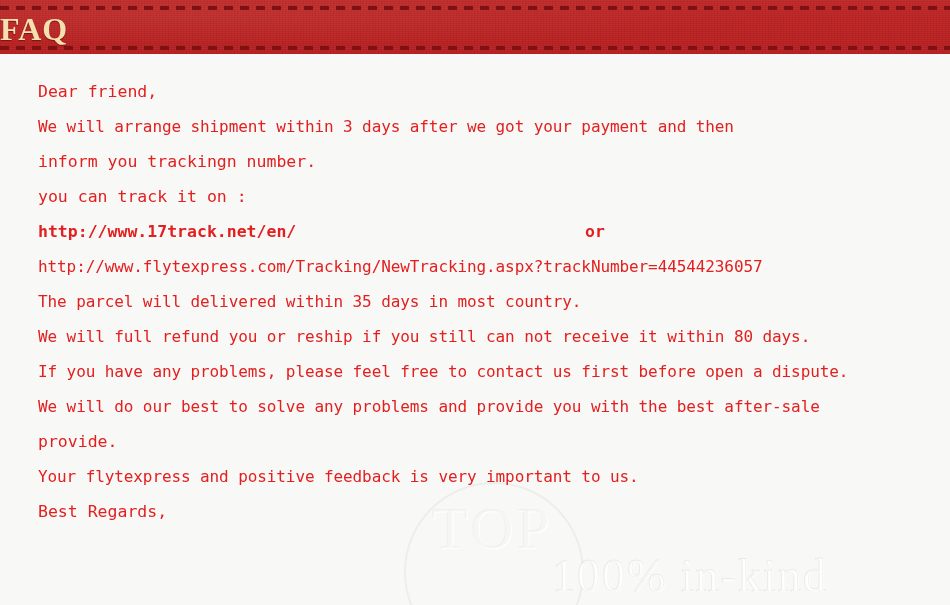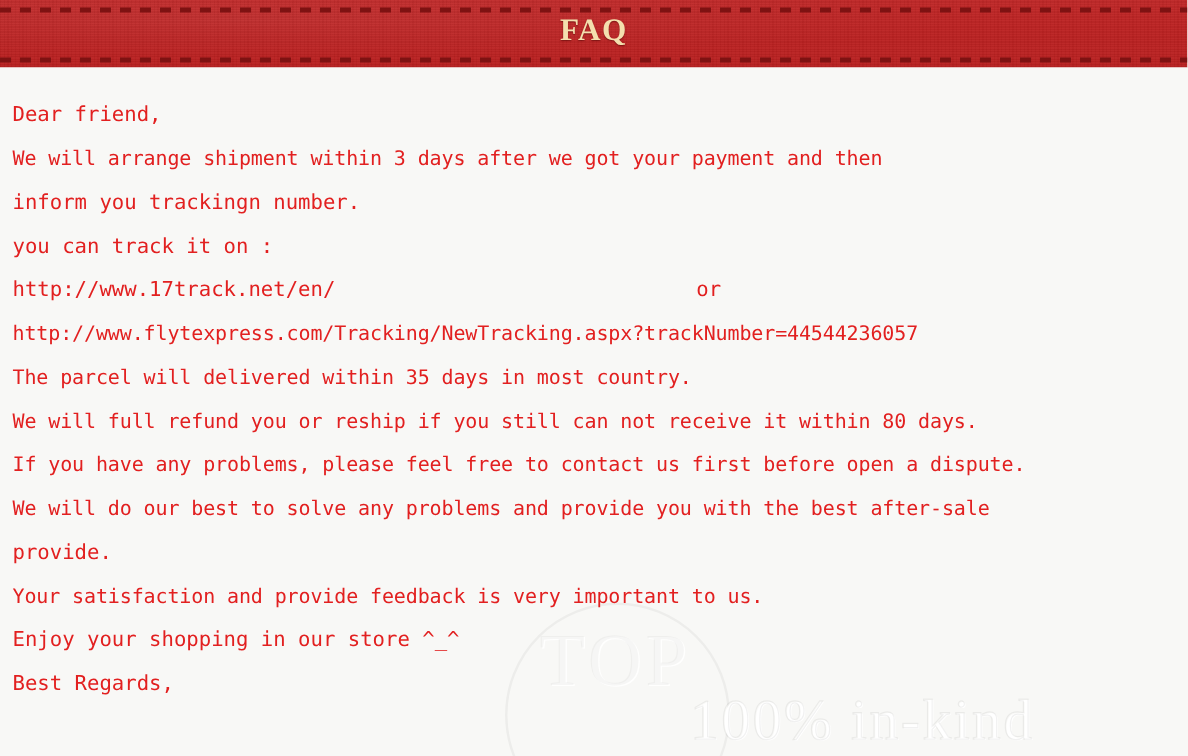--- a/index.html
+++ b/index.html
@@ -55,23 +55,22 @@
         rgba(0,0,0,0) 16px);
   }
   #header .stitch.top    { top: 6px; }
   #header .stitch.bottom { top: 46px; }
 
   #header-title {
     position: absolute;
     left: 0;
     top: 11px;
     width: 950px;
-    text-align: center;
     font-family: "Liberation Serif", "DejaVu Serif", serif;
-    font-size: 25px;
+    font-size: 32px;
     font-weight: 700;
     letter-spacing: 1px;
     color: #f4dfae;
     text-shadow: 0 1px 1px rgba(90,8,8,0.65);
   }
 
   
   #body-area {
     position: relative;
     width: 950px;
@@ -117,40 +116,42 @@
     white-space: nowrap;
   }
   #wm-line1 { left: 552px; top: 495px; }
   #wm-line2 { left: 620px; top: 547px; }
 
   
   #lines {
     position: relative;
     z-index: 2;
     padding-top: 20px;
+    padding-left: 28px;
   }
   .line {
     position: relative;
     margin: 0;
     padding: 0 0 0 10px;
     height: 35px;
     line-height: 35px;
     font-family: "DejaVu Sans Mono", "Liberation Mono", monospace;
     font-size: 16.5px;
     color: #e22020;
     white-space: pre;
     letter-spacing: 0px;
   }
   .line.tight {
     font-size: 16px;
     letter-spacing: -0.1px;
   }
   .line.url-row {
     display: flex;
     align-items: flex-start;
+    font-weight: bold;
   }
   .line.url-row .url-main { flex: 0 0 auto; }
   .line.url-row .url-or {
     position: absolute;
     left: 557px;
   }
 </style>
 </head>
 <body>
 
@@ -191,21 +192,20 @@
       <div class="line tight">The parcel will delivered within 35 days in most country.</div>
 
       <div class="line tight">We will full refund you or reship if you still can not receive it within 80 days.</div>
 
       <div class="line tight">If you have any problems, please feel free to contact us first before open a dispute.</div>
 
       <div class="line tight">We will do our best to solve any problems and provide you with the best after-sale</div>
 
       <div class="line">provide.</div>
 
-      <div class="line tight">Your satisfaction and provide feedback is very important to us.</div>
-
-      <div class="line">Enjoy your shopping in our store ^_^</div>
+      <div class="line tight">Your flytexpress and positive feedback is very important to us.</div>
+
 
       <div class="line">Best Regards,</div>
 
     </div>
   </div>
 </div>
 
 </body></html>

